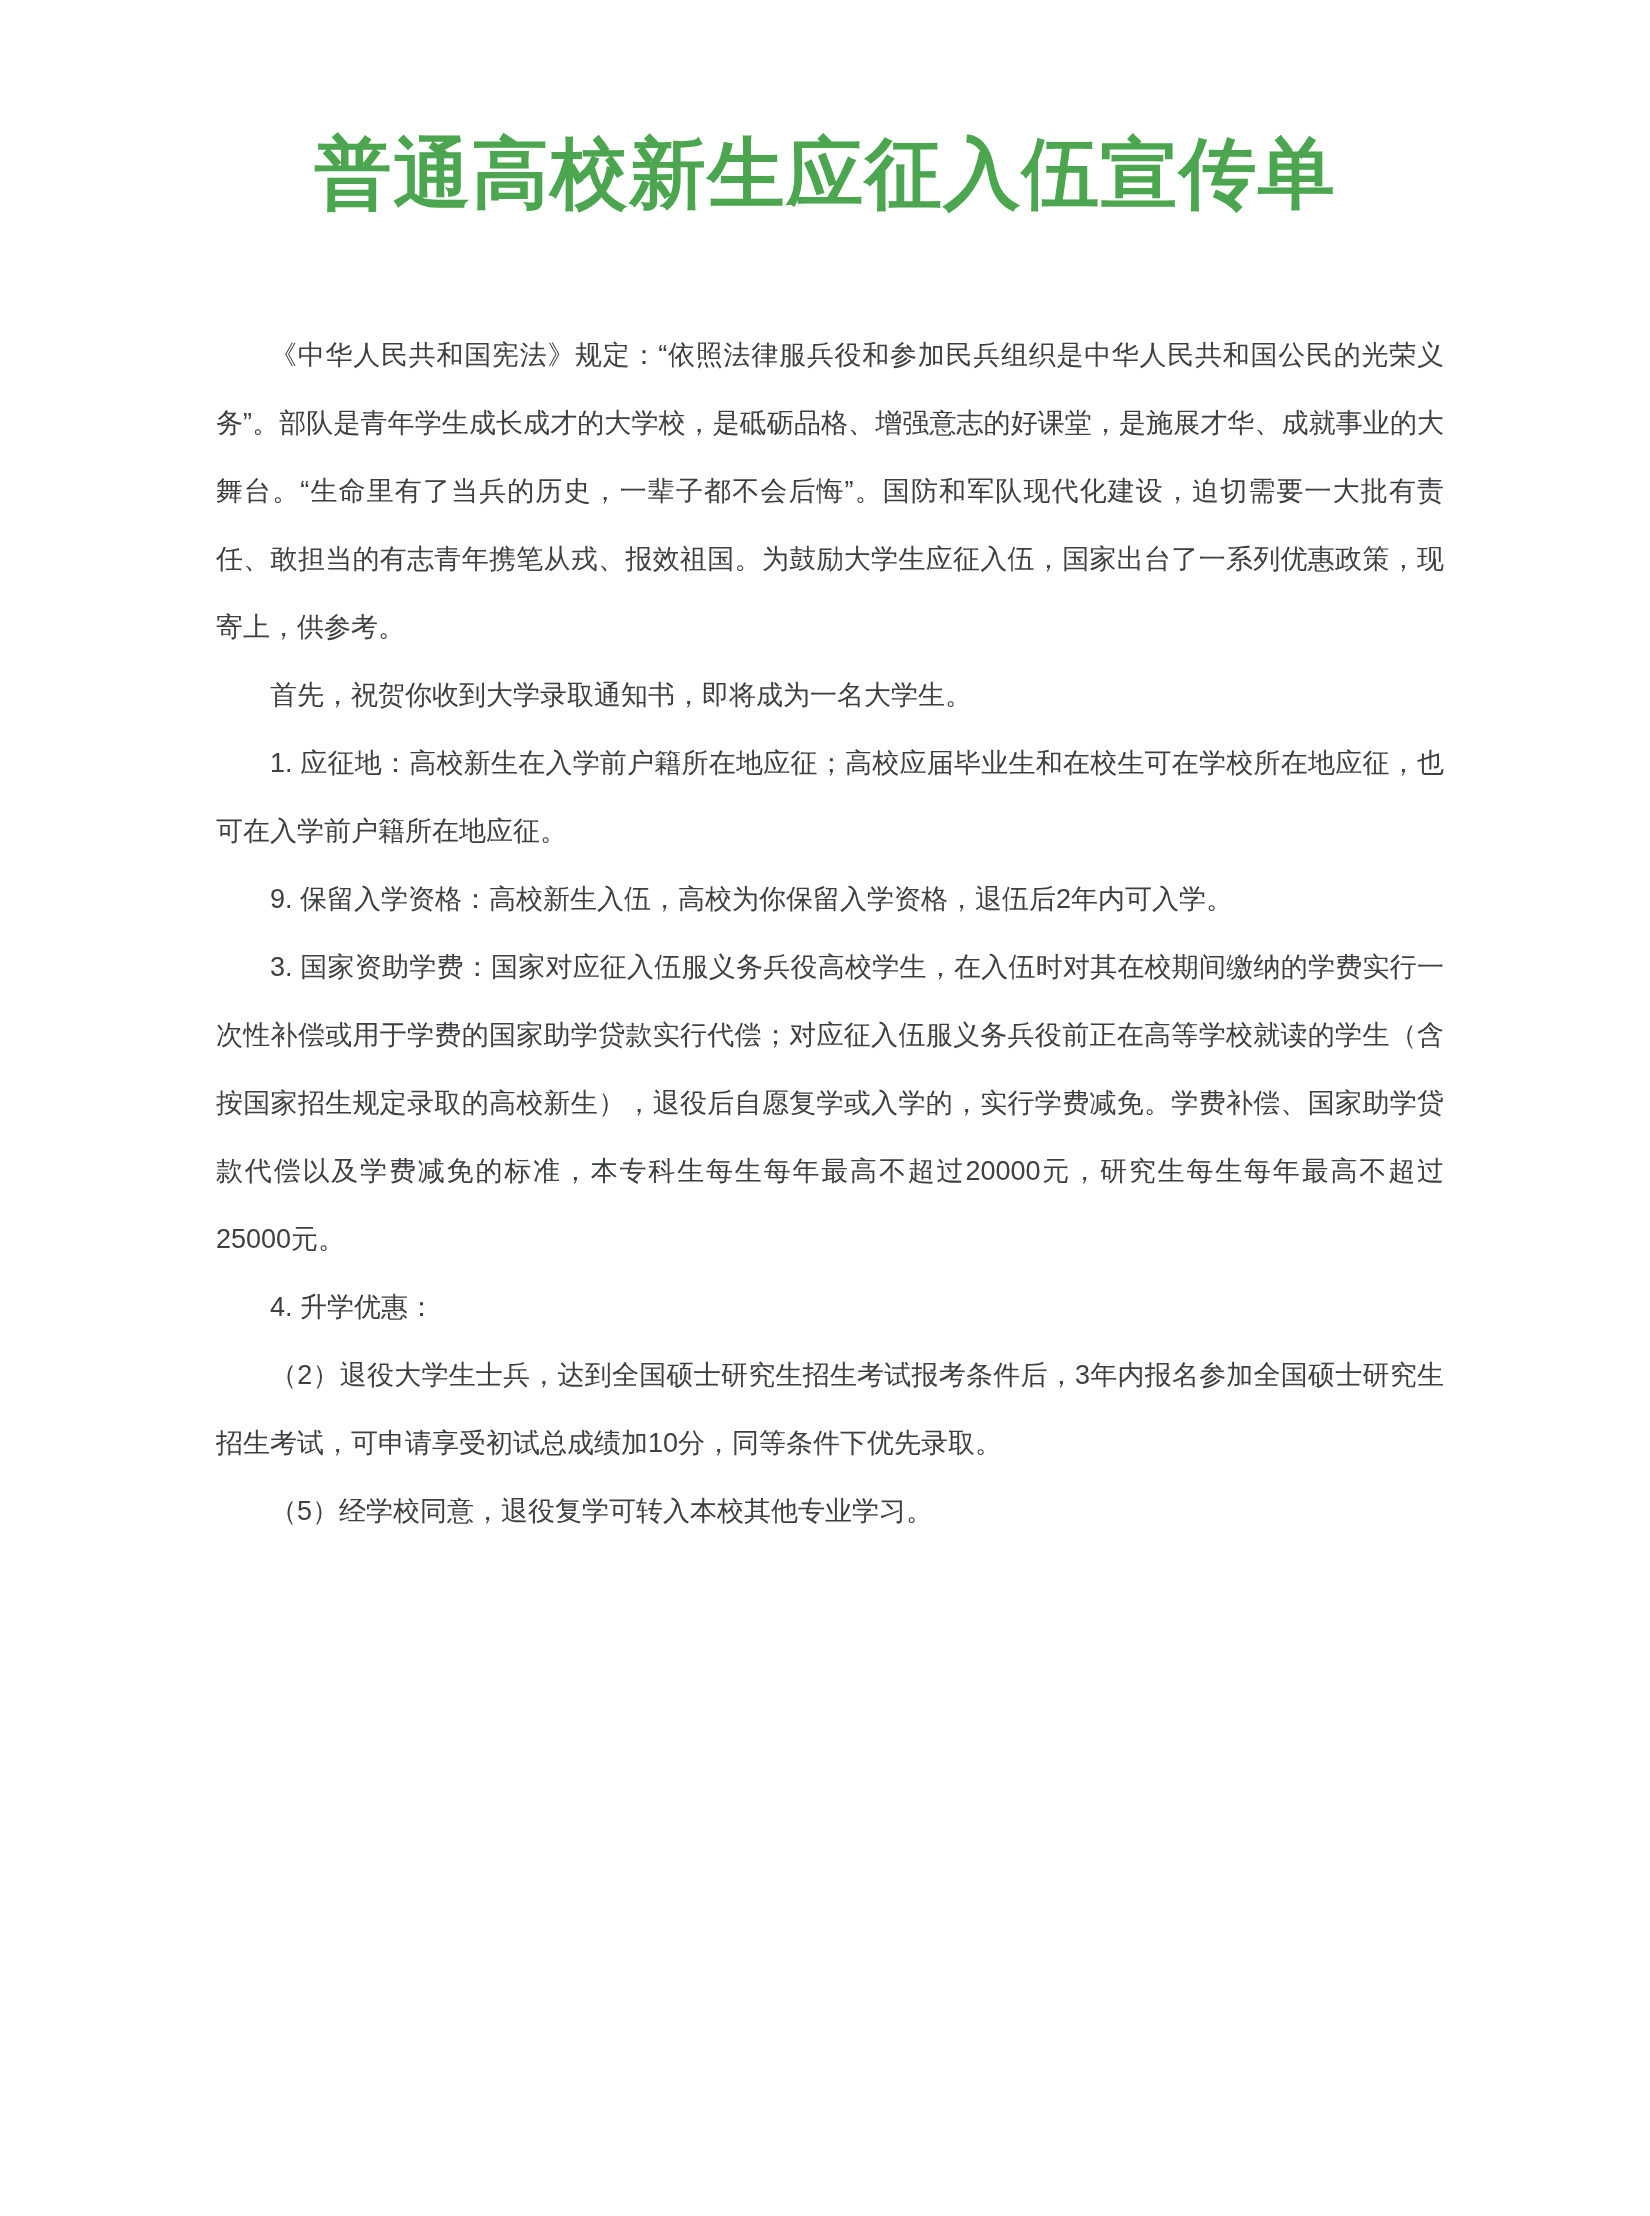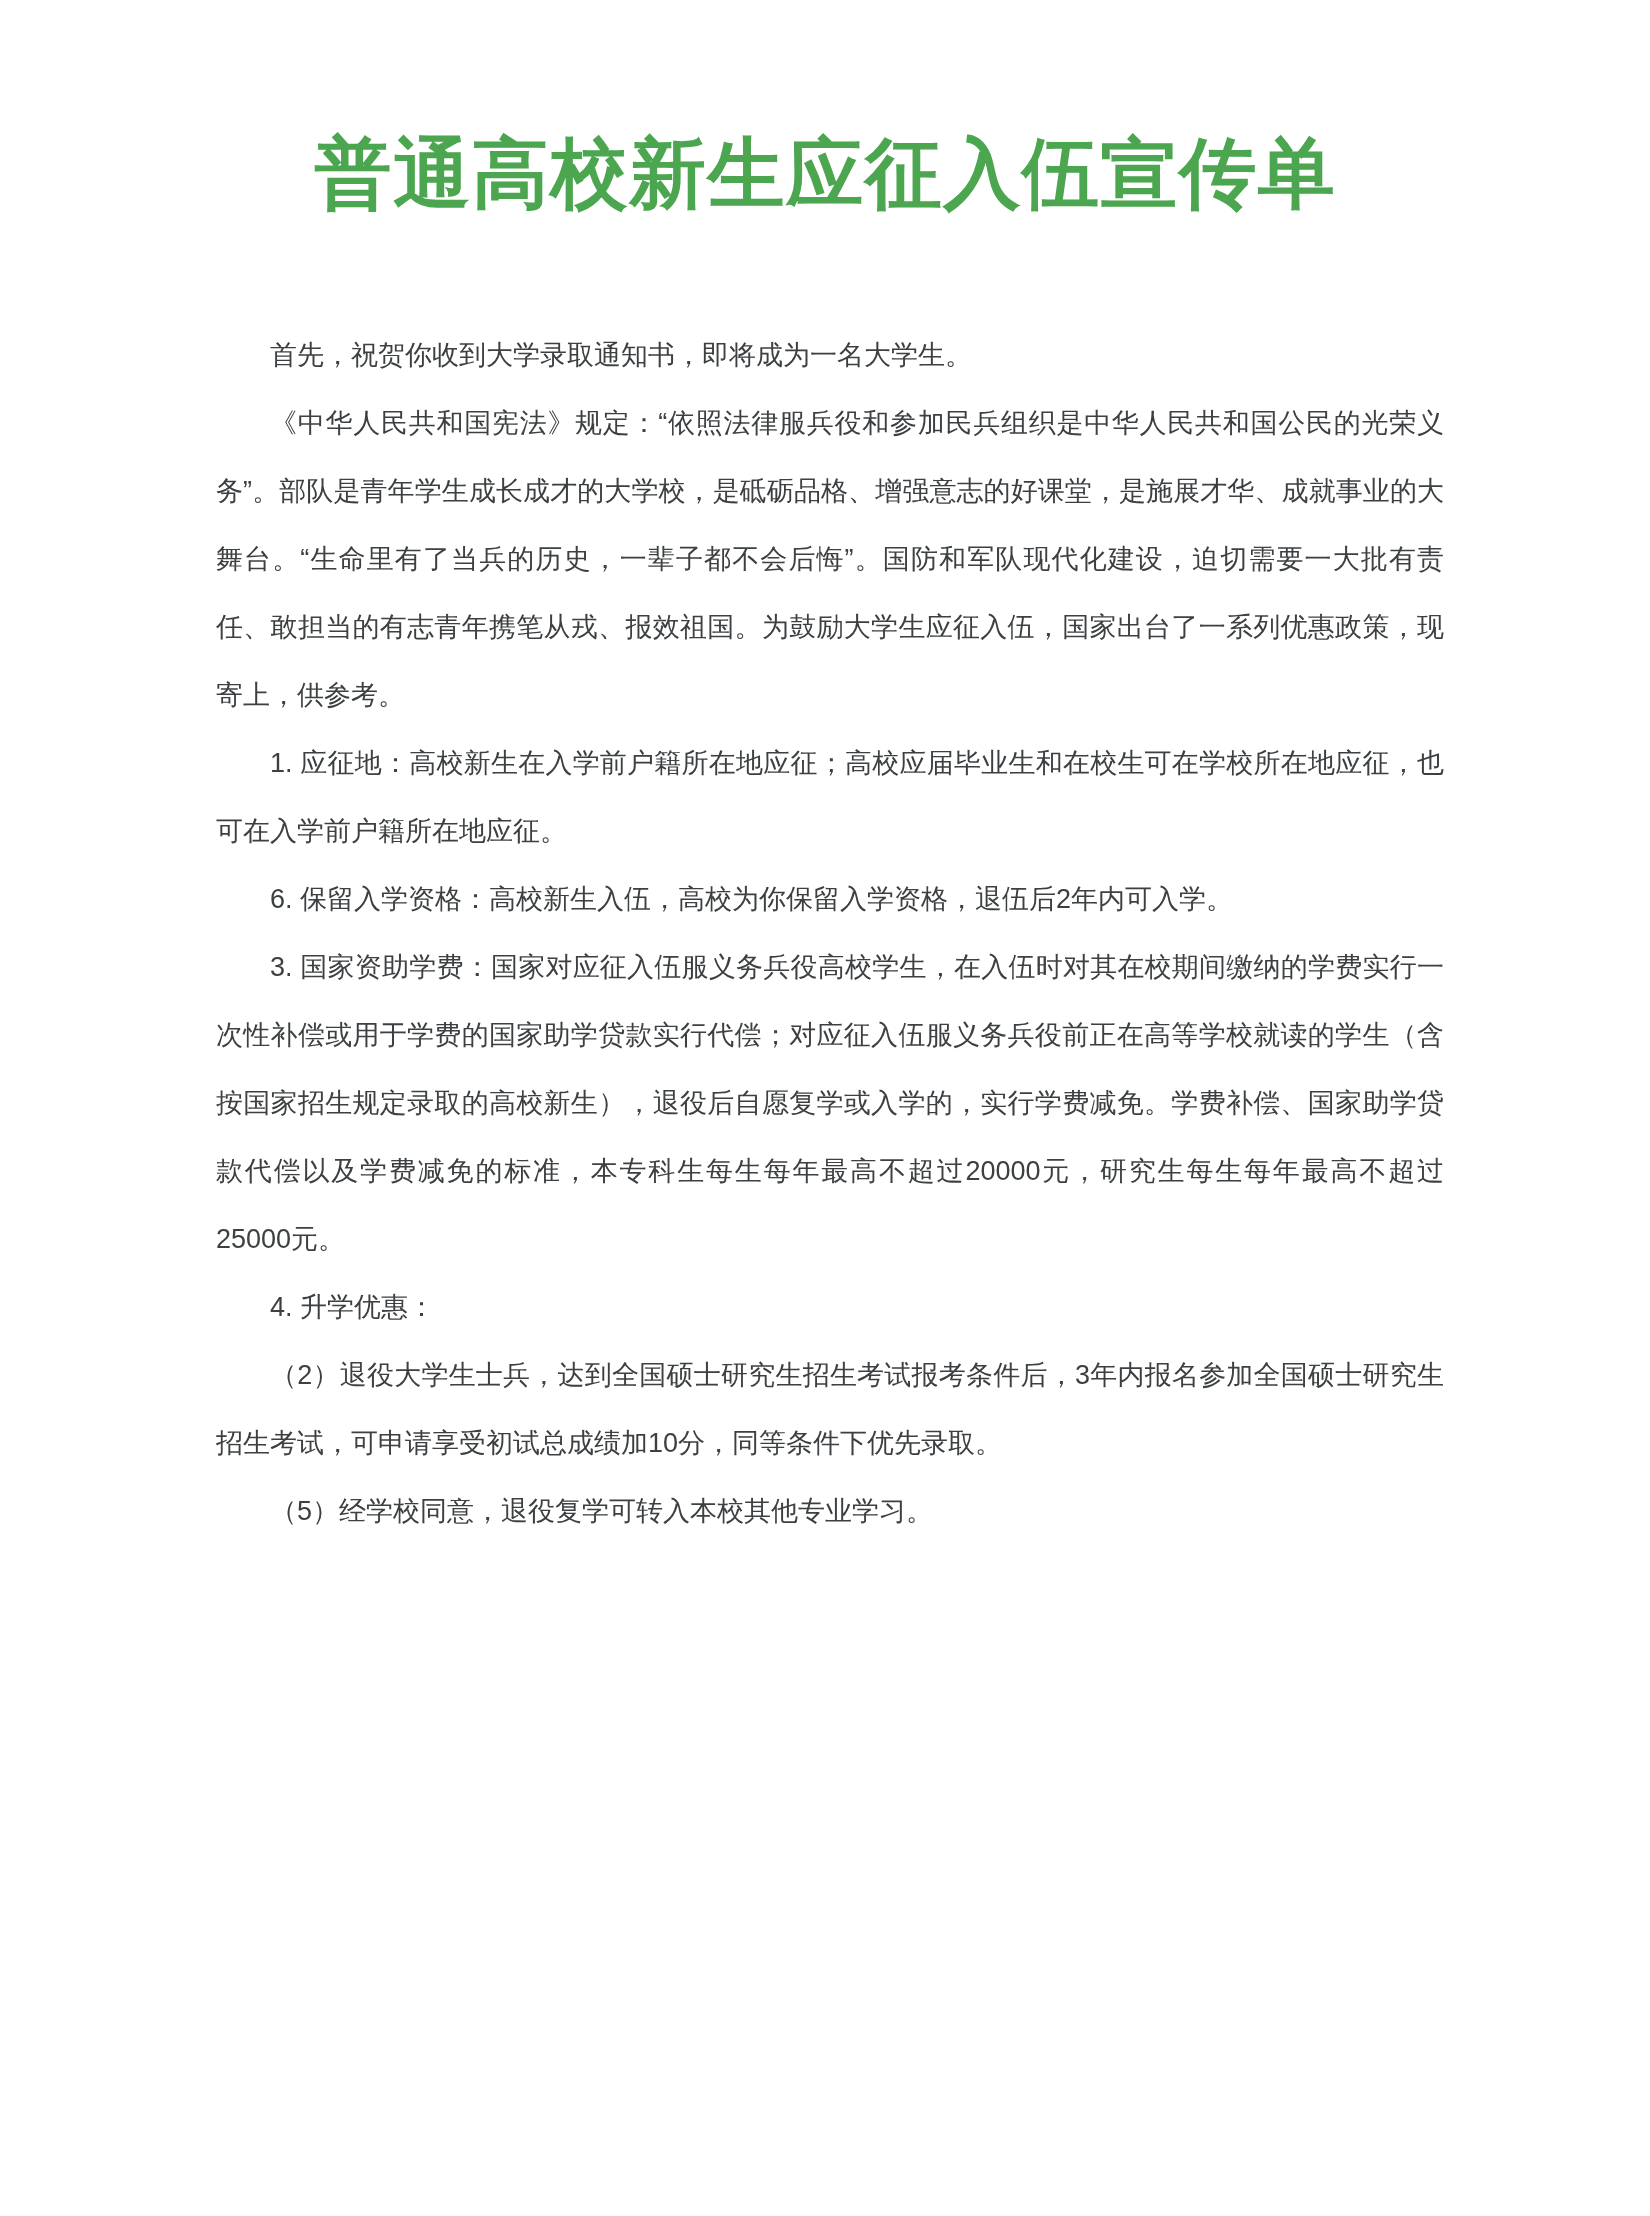--- a/index.html
+++ b/index.html
@@ -52,23 +52,23 @@
   .doc-body p.no-indent {
     text-indent: 0;
   }
 </style>
 </head>
 <body>
 
 <div class="page">
   <h1 class="doc-title">普通高校新生应征入伍宣传单</h1>
   <div class="doc-body">
+      <p>《中华人民共和国宪法》规定：“依照法律服兵役和参加民兵组织是中华人民共和国公民的光荣义务”。部队是青年学生成长成才的大学校，是砥砺品格、增强意志的好课堂，是施展才华、成就事业的大舞台。“生命里有了当兵的历史，一辈子都不会后悔”。国防和军队现代化建设，迫切需要一大批有责任、敢担当的有志青年携笔从戎、报效祖国。为鼓励大学生应征入伍，国家出台了一系列优惠政策，现寄上，供参考。</p>
       <p>首先，祝贺你收到大学录取通知书，即将成为一名大学生。</p>
-      <p>《中华人民共和国宪法》规定：“依照法律服兵役和参加民兵组织是中华人民共和国公民的光荣义务”。部队是青年学生成长成才的大学校，是砥砺品格、增强意志的好课堂，是施展才华、成就事业的大舞台。“生命里有了当兵的历史，一辈子都不会后悔”。国防和军队现代化建设，迫切需要一大批有责任、敢担当的有志青年携笔从戎、报效祖国。为鼓励大学生应征入伍，国家出台了一系列优惠政策，现寄上，供参考。</p>
       <p>1. 应征地：高校新生在入学前户籍所在地应征；高校应届毕业生和在校生可在学校所在地应征，也可在入学前户籍所在地应征。</p>
-      <p>6. 保留入学资格：高校新生入伍，高校为你保留入学资格，退伍后2年内可入学。</p>
+      <p>9. 保留入学资格：高校新生入伍，高校为你保留入学资格，退伍后2年内可入学。</p>
       <p>3. 国家资助学费：国家对应征入伍服义务兵役高校学生，在入伍时对其在校期间缴纳的学费实行一次性补偿或用于学费的国家助学贷款实行代偿；对应征入伍服义务兵役前正在高等学校就读的学生（含按国家招生规定录取的高校新生），退役后自愿复学或入学的，实行学费减免。学费补偿、国家助学贷款代偿以及学费减免的标准，本专科生每生每年最高不超过20000元，研究生每生每年最高不超过25000元。</p>
       <p>4. 升学优惠：</p>
       <p>（2）退役大学生士兵，达到全国硕士研究生招生考试报考条件后，3年内报名参加全国硕士研究生招生考试，可申请享受初试总成绩加10分，同等条件下优先录取。</p>
       <p>（5）经学校同意，退役复学可转入本校其他专业学习。</p>
     </div>
 </div>
 
 
 </body></html>

